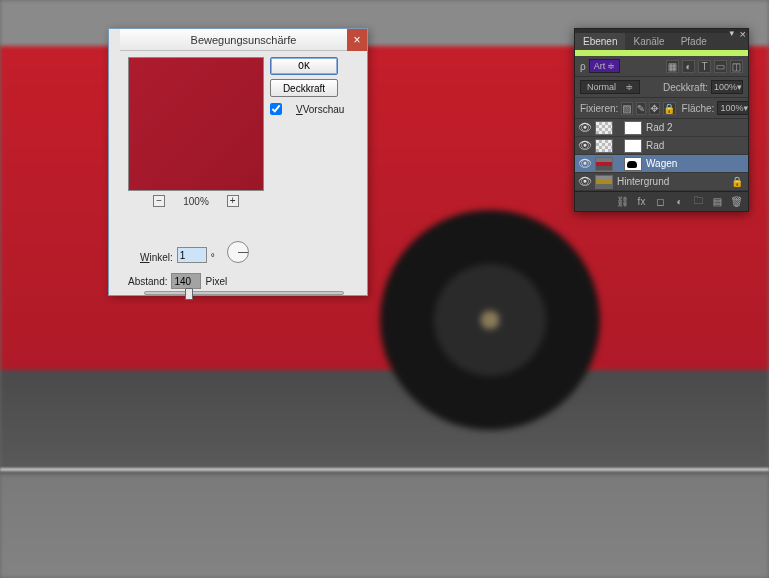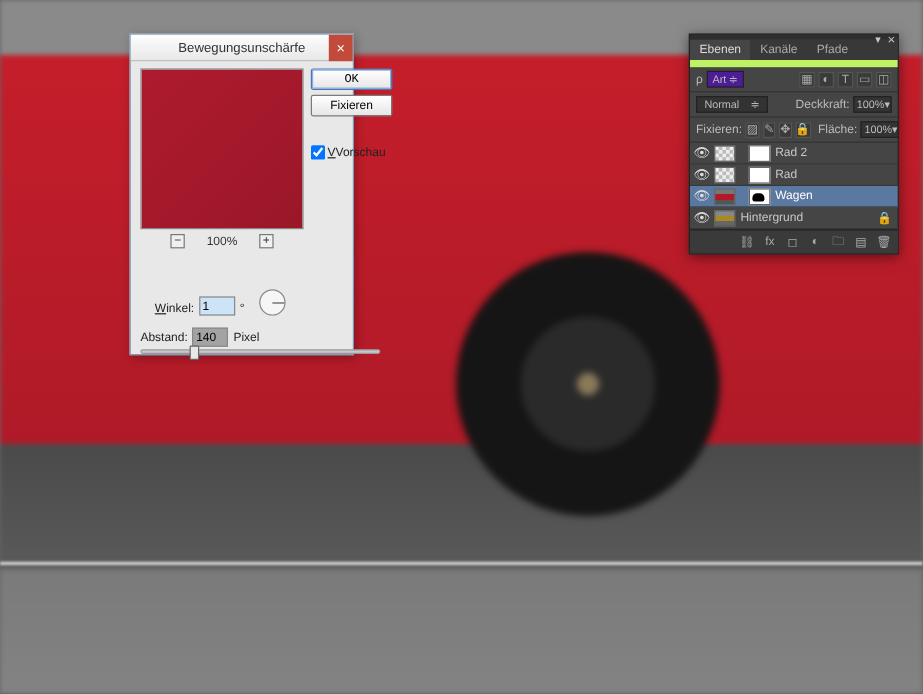--- a/index.html
+++ b/index.html
@@ -18,23 +18,24 @@
 .wheel {
   position: absolute; left: 380px; top: 210px; width: 220px; height: 220px;
   border-radius: 50%;
   background: radial-gradient(circle, #8a7a5a 0 6%, #2a2a2a 6% 36%, #151515 36% 74%, #a02028 74% 82%, #252525 82% 100%);
   filter: blur(3px);
 }
 .road-line { position: absolute; left: 0; right: 0; top: 468px; height: 3px; background: #c8c8c8; filter: blur(1px); }
 
 
 .dialog {
-  position: absolute; left: 108px; top: 28px; width: 187px;
+  position: absolute; left: 108px; top: 28px; width: 260px;
   background: #e8e8e8; border: 1px solid #7a9ab8;
   box-shadow: 2px 2px 8px rgba(0,0,0,.3);
+  padding-left: 11px;
 }
 .dialog-title {
   background: linear-gradient(#fdfdfd,#e8e8e8); height: 22px; line-height: 22px;
   text-align: center; font-size: 11px; color: #333; position: relative;
   border-bottom: 1px solid #c0c0c0;
 }
 .close-btn {
   position: absolute; right: 0; top: 0; width: 20px; height: 22px;
   background: #c14a3a; color: #fff; font-size: 12px; line-height: 22px;
   text-align: center; cursor: pointer;
@@ -46,21 +47,21 @@
   background: linear-gradient(135deg,#ae1b2e,#9a1728);
 }
 .zoom-row { margin-top: 4px; display: flex; justify-content: center; align-items: center; gap: 18px; font-size: 10px; color: #333; }
 .zoom-btn { width: 12px; height: 12px; border: 1px solid #777; background: #f0f0f0; display: flex; align-items: center; justify-content: center; font-size: 10px; line-height: 1; cursor: pointer; }
 .side-col { flex: 1; display: flex; flex-direction: column; gap: 4px; }
 .dlg-btn {
   width: 68px; height: 18px; font-size: 10px; border: 1px solid #7a7a7a;
   background: linear-gradient(#fff,#e6e6e6); border-radius: 2px; cursor: pointer;
 }
 .dlg-btn.default { border: 1px solid #4a78b8; box-shadow: 0 0 0 1px #8ab0e0 inset; font-family: Liberation Mono, monospace; }
-.check-row { margin-top: 20px; font-size: 10px; color: #222; display: flex; align-items: center; gap: 2px; }
+.check-row { margin-top: 2px; font-size: 10px; color: #222; display: flex; align-items: center; gap: 14px; }
 .check-row input { width: 12px; height: 12px; }
 .check-row .ul { text-decoration: underline; }
 .angle-row, .dist-row {
   display: flex; align-items: center; gap: 4px; font-size: 10px; color: #222;
   margin-top: 8px; justify-content: flex-start;
 }
 .angle-row { margin-top: 20px; justify-content: flex-start; padding-left: 12px; align-items: flex-end; }
 .angle-row .ul { text-decoration: underline; }
 .num-input {
   width: 30px; height: 16px; font-size: 10px; text-align: left;
@@ -146,21 +147,21 @@
     <div class="preview-col">
       <div class="preview-box"></div>
       <div class="zoom-row">
         <div class="zoom-btn">−</div>
         <span>100%</span>
         <div class="zoom-btn">+</div>
       </div>
     </div>
     <div class="side-col">
       <button class="dlg-btn default">OK</button>
-      <button class="dlg-btn">Fixieren</button>
+      <button class="dlg-btn">Deckkraft</button>
       <label class="check-row">
         <input type="checkbox" checked="" style="">
         <span><span class="ul">V</span><span>Vorschau</span></span>
       </label>
     </div>
   </div>
   <div class="lower">
     <div class="angle-row">
       <span><span class="ul">W</span><span>inkel:</span></span>
       <input class="num-input" style="background: rgb(205, 227, 248);" value="1">

